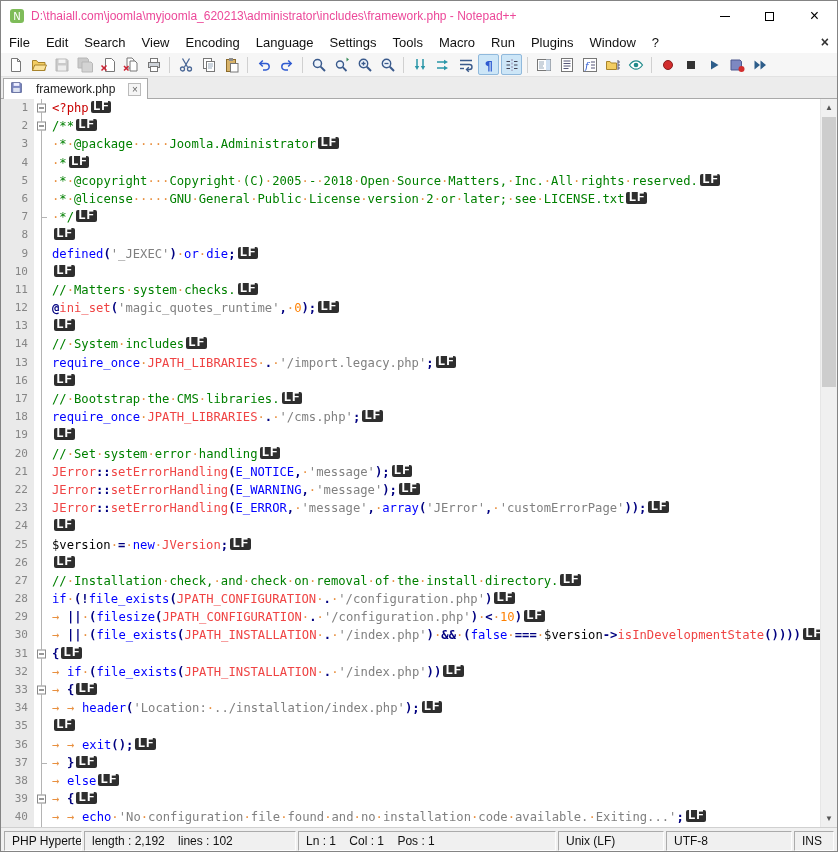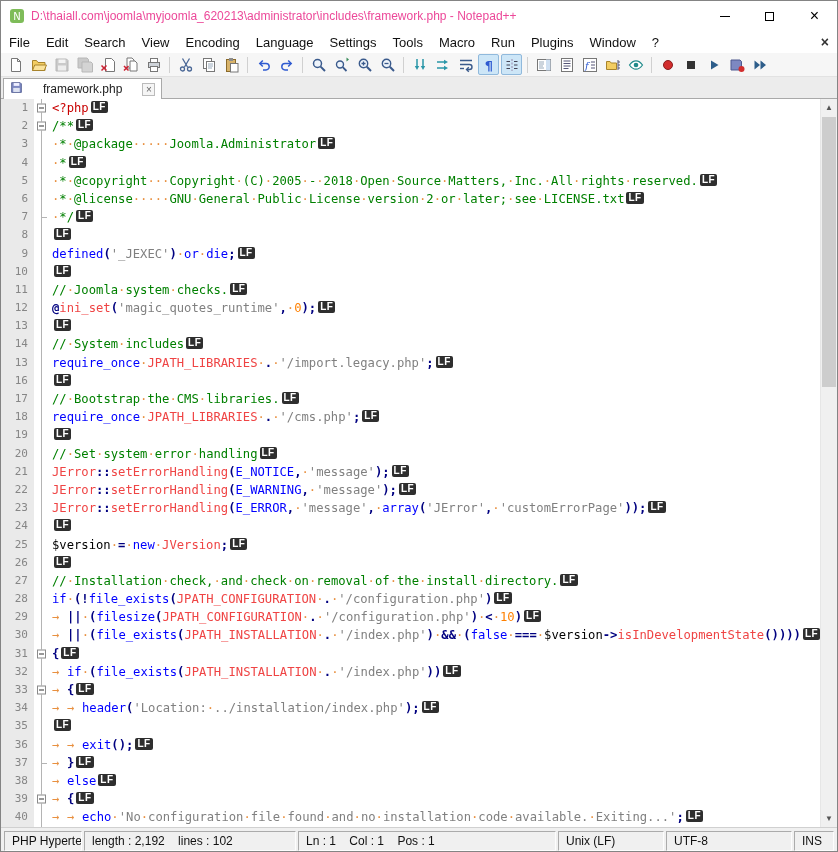--- a/index.html
+++ b/index.html
@@ -26,21 +26,21 @@
   .toolbar{height:24px;display:flex;align-items:center;background:#f6f6f6;border-bottom:1px solid #e2e2e2;padding-left:3px}
   .tbtn{width:21px;height:21px;display:flex;align-items:center;justify-content:center;border:1px solid transparent;border-radius:2px;margin:0 1px;flex:0 0 auto}
   .tbtn .icon{display:flex}
   .tbtn svg{width:16px;height:16px}
   .tb-disabled{opacity:.4;filter:grayscale(1)}
   .tb-pressed{background:#cde6f7;border-color:#90b9dc}
   .tb-sep{width:1px;height:16px;background:#d0d0d0;margin:0 4px;flex:0 0 auto}
 
   
   .tabbar{height:22px;background:#ececec;display:flex;align-items:flex-end;padding-left:2px;border-bottom:1px solid #a9a9a9}
-  .tab{display:flex;align-items:center;gap:20px;height:21px;padding:0 6px;background:#fff;border:1px solid #a9a9a9;border-bottom:none;font-size:12px;margin-bottom:-1px}
+  .tab{display:flex;align-items:center;gap:13px;height:21px;padding:0 6px;background:#fff;border:1px solid #a9a9a9;border-bottom:none;font-size:12px;margin-bottom:-1px}
   .tab-label{color:#222}
   .tab-close{font-size:10px;color:#666;border:1px solid #bbb;width:13px;height:13px;line-height:11px;text-align:center;background:#f5f5f5}
 
   
   .editor{position:relative;height:728px;background:#fff;overflow:hidden}
   .lines{position:absolute;top:0;left:0;right:17px;bottom:0;overflow:hidden;font-family:"DejaVu Sans Mono",monospace}
   .code-line{display:flex;height:18.2px;line-height:18.2px;font-size:12.2px}
   .ln{width:33px;flex:0 0 33px;text-align:right;padding-right:6px;background:#eaeaea;color:#868686;font-size:11px}
   .fold{width:15px;flex:0 0 15px;position:relative;background:#fff}
   .code{white-space:pre;padding-left:3px}
@@ -49,21 +49,21 @@
   .tk-g{color:#c80000}
   .tk-c{color:#008000}
   .tk-k{color:#0000ff;font-weight:normal}
   .tk-s{color:#808080}
   .tk-n{color:#ff8000}
   .tk-o{color:#000080;font-weight:bold}
   .tk-i{color:#ef4444}
   .tk-v{color:#000000}
   .tk-w{color:#e89040}
   .tk-t{color:#e89040;display:inline-block;width:15px}
-  .tk-e{display:inline-block;background:#2e2e2e;color:#fff;font-size:10px;font-weight:bold;font-family:Liberation Sans, sans-serif;line-height:10px;padding:1px 2px;border-radius:2px;margin-left:2px;vertical-align:2px;letter-spacing:.5px}
+  .tk-e{display:inline-block;background:#2e2e2e;color:#fff;font-size:13px;font-weight:bold;font-family:Liberation Mono, monospace;line-height:10px;padding:1px 2px;border-radius:2px;margin-left:2px;vertical-align:2px;letter-spacing:.5px}
 
   
   .f-l::before,.f-e::before,.f-s::before{content:"";position:absolute;left:7px;top:0;bottom:0;width:1px;background:#b4b4b4}
   .f-e::after{content:"";position:absolute;left:8px;top:50%;width:5px;height:1px;background:#b4b4b4}
   .fold .box{position:absolute;left:3px;top:50%;transform:translateY(-50%);width:9px;height:9px;background:#fff;border:1px solid #8a8a8a}
   .fold .box::after{content:"";position:absolute;left:1px;right:1px;top:3px;height:1px;background:#333}
 
   
   .scrollbar{position:absolute;top:0;right:0;width:17px;height:100%;background:#f0f0f0;border-left:1px solid #e6e6e6}
   .sb-btn{height:17px;display:flex;align-items:center;justify-content:center;font-size:8px;color:#555}
@@ -451,21 +451,21 @@
           <div class="code"><span class="tk-k">defined</span><span class="tk-o">(</span><span class="tk-s">'_JEXEC'</span><span class="tk-o">)</span><span class="tk-w">·</span><span class="tk-k">or</span><span class="tk-w">·</span><span class="tk-k">die</span><span class="tk-o">;</span><span class="tk-e">LF</span></div>
         </div>
         <div class="code-line">
           <div class="ln">10</div>
           <div class="fold f-l"></div>
           <div class="code"><span class="tk-e">LF</span></div>
         </div>
         <div class="code-line">
           <div class="ln">11</div>
           <div class="fold f-l"></div>
-          <div class="code"><span class="tk-c">//</span><span class="tk-w">·</span><span class="tk-c">Joomla</span><span class="tk-w">·</span><span class="tk-c">system</span><span class="tk-w">·</span><span class="tk-c">checks.</span><span class="tk-e">LF</span></div>
+          <div class="code"><span class="tk-c">//</span><span class="tk-w">·</span><span class="tk-c">Matters</span><span class="tk-w">·</span><span class="tk-c">system</span><span class="tk-w">·</span><span class="tk-c">checks.</span><span class="tk-e">LF</span></div>
         </div>
         <div class="code-line">
           <div class="ln">12</div>
           <div class="fold f-l"></div>
           <div class="code"><span class="tk-o">@</span><span class="tk-i">ini_set</span><span class="tk-o">(</span><span class="tk-s">'magic_quotes_runtime'</span><span class="tk-o">,</span><span class="tk-w">·</span><span class="tk-n">0</span><span class="tk-o">);</span><span class="tk-e">LF</span></div>
         </div>
         <div class="code-line">
           <div class="ln">13</div>
           <div class="fold f-l"></div>
           <div class="code"><span class="tk-e">LF</span></div>

